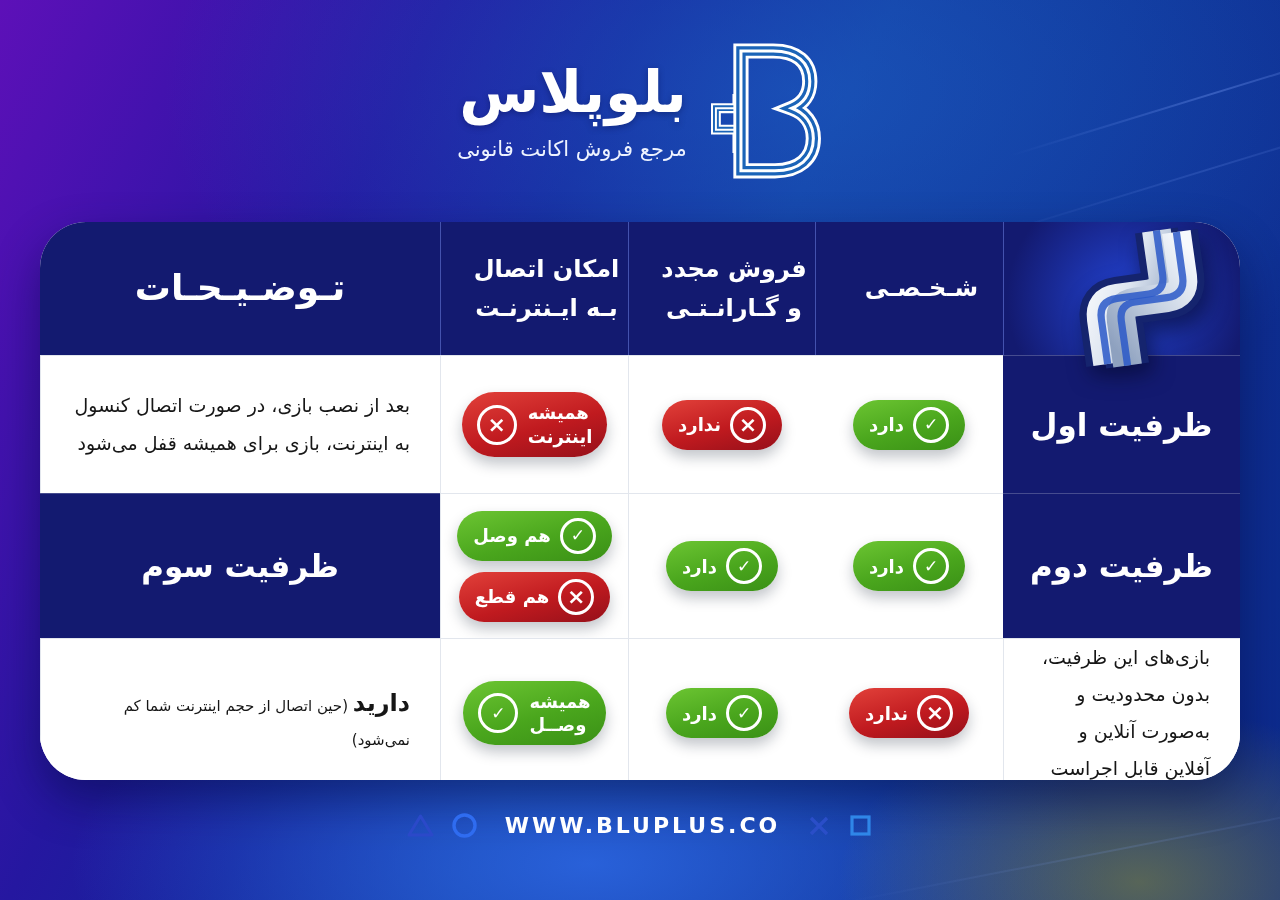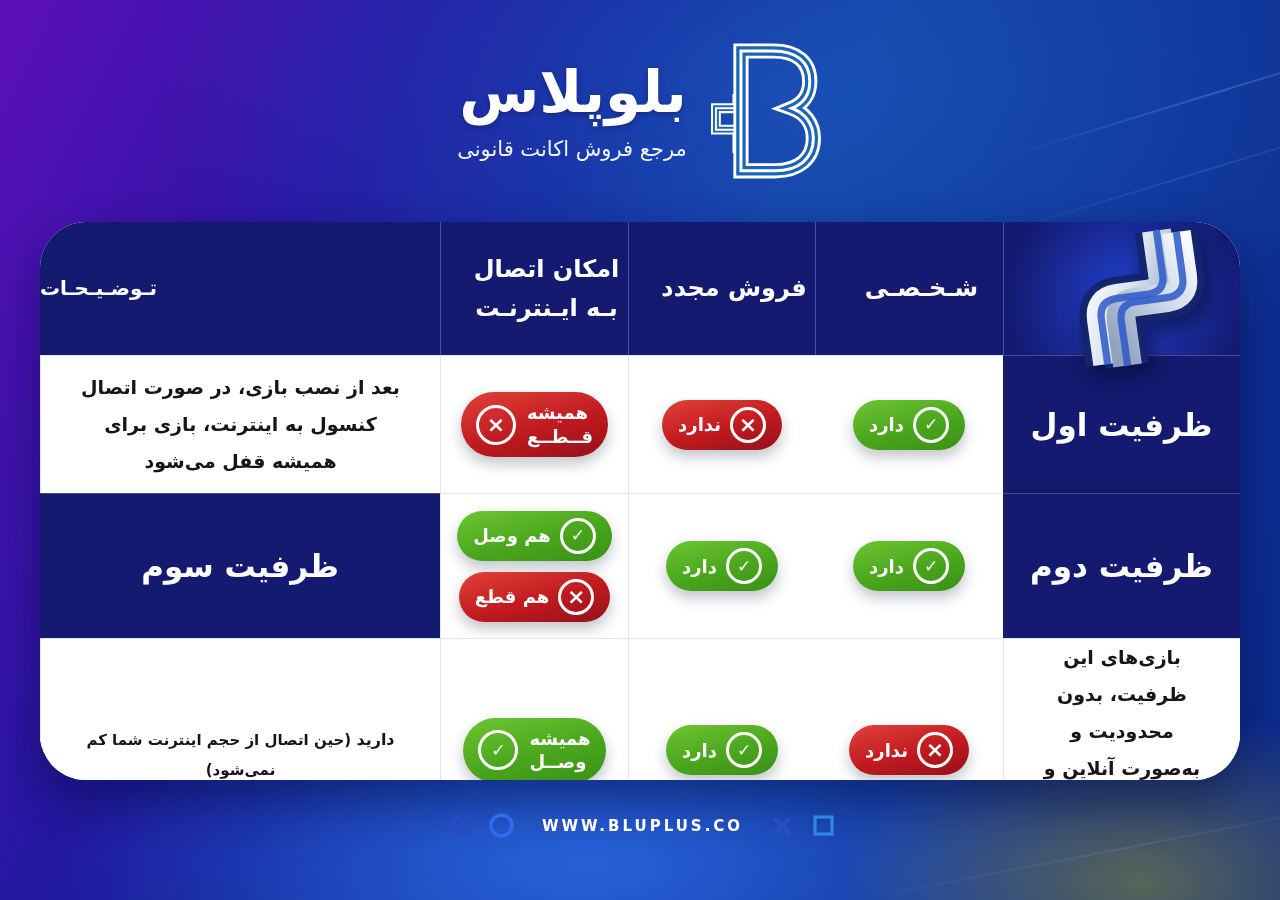--- a/index.html
+++ b/index.html
@@ -27,49 +27,49 @@
   .table-wrap{position:absolute;left:40px;top:222px;width:1200px;height:558px;}
   .cap-table{direction:rtl;display:grid;width:100%;height:100%;
     grid-template-columns:237px 188px 187px 188px 1fr;
     grid-template-rows:133px 138px 145px 1fr;
     border-radius:46px;overflow:hidden;background:#fff;
     box-shadow:0 20px 46px rgba(3,9,55,.45);}
   .cell{display:flex;align-items:center;justify-content:center;flex-direction:column;}
   .navy{background:#131a70;color:#fff;}
   .corner{background:radial-gradient(150px 150px at 52% 58%, #2343d2 0%, #131a70 80%);}
   .hdr{font-weight:bold;font-size:24px;line-height:1.62;text-align:center;}
-  .hdr-notes{font-size:20px;align-items:flex-end;}
+  .hdr-notes{font-size:36px;}
   .vline{border-left:1px solid rgba(110,130,225,.55);padding-left:24px;}
   .bcell{background:#fff;border-top:1px solid #e2e6ed;gap:11px;}
   .bl{border-left:1px solid #e2e6ed;}
   .lbl{font-size:31px;font-weight:bold;border-top:1px solid rgba(255,255,255,.22);text-align:center;}
-  .notes{direction:rtl;text-align:center;color:#161616;font-weight:bold;font-size:19px;line-height:1.95;padding:0 30px;}
+  .notes{direction:rtl;color:#161616;font-weight:normal;font-size:19px;line-height:1.95;padding:0 30px;}
   .note2{margin-top:9px;font-size:15px;}
-  .note2 b{font-size:16px;}
+  .note2 b{font-size:24px;}
 
   
   .pill{direction:rtl;display:inline-flex;align-items:center;gap:9px;color:#fff;font-weight:bold;
     border-radius:999px;padding:7px 16px;box-shadow:0 7px 14px rgba(12,22,44,.25);}
   .pill.green{background:linear-gradient(165deg,#6cc532 0%,#4aa61d 55%,#3a9016 100%);}
   .pill.red{background:linear-gradient(165deg,#e2413a 0%,#c01a1f 55%,#95101a 100%);}
   .pill .txt{font-size:18px;}
   .picon{width:30px;height:30px;border:3px solid #fff;border-radius:50%;display:flex;align-items:center;justify-content:center;
     font-size:17px;font-weight:bold;flex:0 0 auto;line-height:1;}
   .picon.x{font-size:22px;}
   .pill.stack{padding:9px 15px;gap:11px;}
   .pill.stack .stacktxt{font-size:18px;line-height:1.3;text-align:left;}
   .pill.stack .picon{width:34px;height:34px;}
 
   
   .mark3d{position:absolute;left:994px;top:-32px;width:216px;height:216px;z-index:6;pointer-events:none;
     filter:drop-shadow(5px 10px 10px rgba(3,8,40,.55));}
 
   
   .footer{position:absolute;left:0;top:812px;width:100%;display:flex;align-items:center;justify-content:center;gap:17px;direction:ltr;}
-  .site{color:#fff;font-weight:bold;font-size:15px;letter-spacing:3px;margin:0 10px;}
+  .site{color:#fff;font-weight:bold;font-size:22px;letter-spacing:3px;margin:0 10px;}
   .fic{display:block;}
 </style>
 </head>
 <body>
 
 <div id="canvas">
   <div class="streak" id="s1"></div>
   <div class="streak" id="s2"></div>
   <div class="streak" id="s3"></div>
 
@@ -92,20 +92,21 @@
 
   <div class="table-wrap">
     <div class="cap-table">
 
       <div class="cell navy corner vline"></div>
       <div class="cell navy hdr vline">
         <div>شـخـصـی</div>
       </div>
       <div class="cell navy hdr vline">
         <div>فروش مجدد</div>
+        <div>و گـارانـتـی</div>
       </div>
       <div class="cell navy hdr vline">
         <div>امکان اتصال</div>
         <div>بـه ایـنترنـت</div>
       </div>
       <div class="cell navy hdr hdr-notes">
         <div>تـوضـیـحـات</div>
       </div>
 
       <div class="cell navy lbl">ظرفیت اول</div>
@@ -118,21 +119,21 @@
       <div class="cell bcell bl">
         <span class="pill red">
           <span class="picon x">×</span>
           <span class="txt">ندارد</span>
         </span>
       </div>
       <div class="cell bcell bl">
         <span class="pill red stack">
           <span class="stacktxt">
             <div>همیشه</div>
-            <div>قــطــع</div>
+            <div>اینترنت</div>
           </span>
           <span class="picon x">×</span>
         </span>
       </div>
       <div class="cell bcell bl notes">
         <div>بعد از نصب بازی، در صورت اتصال کنسول به اینترنت، بازی برای همیشه قفل می‌شود</div>
       </div>
 
       <div class="cell navy lbl">ظرفیت دوم</div>
       <div class="cell bcell">

